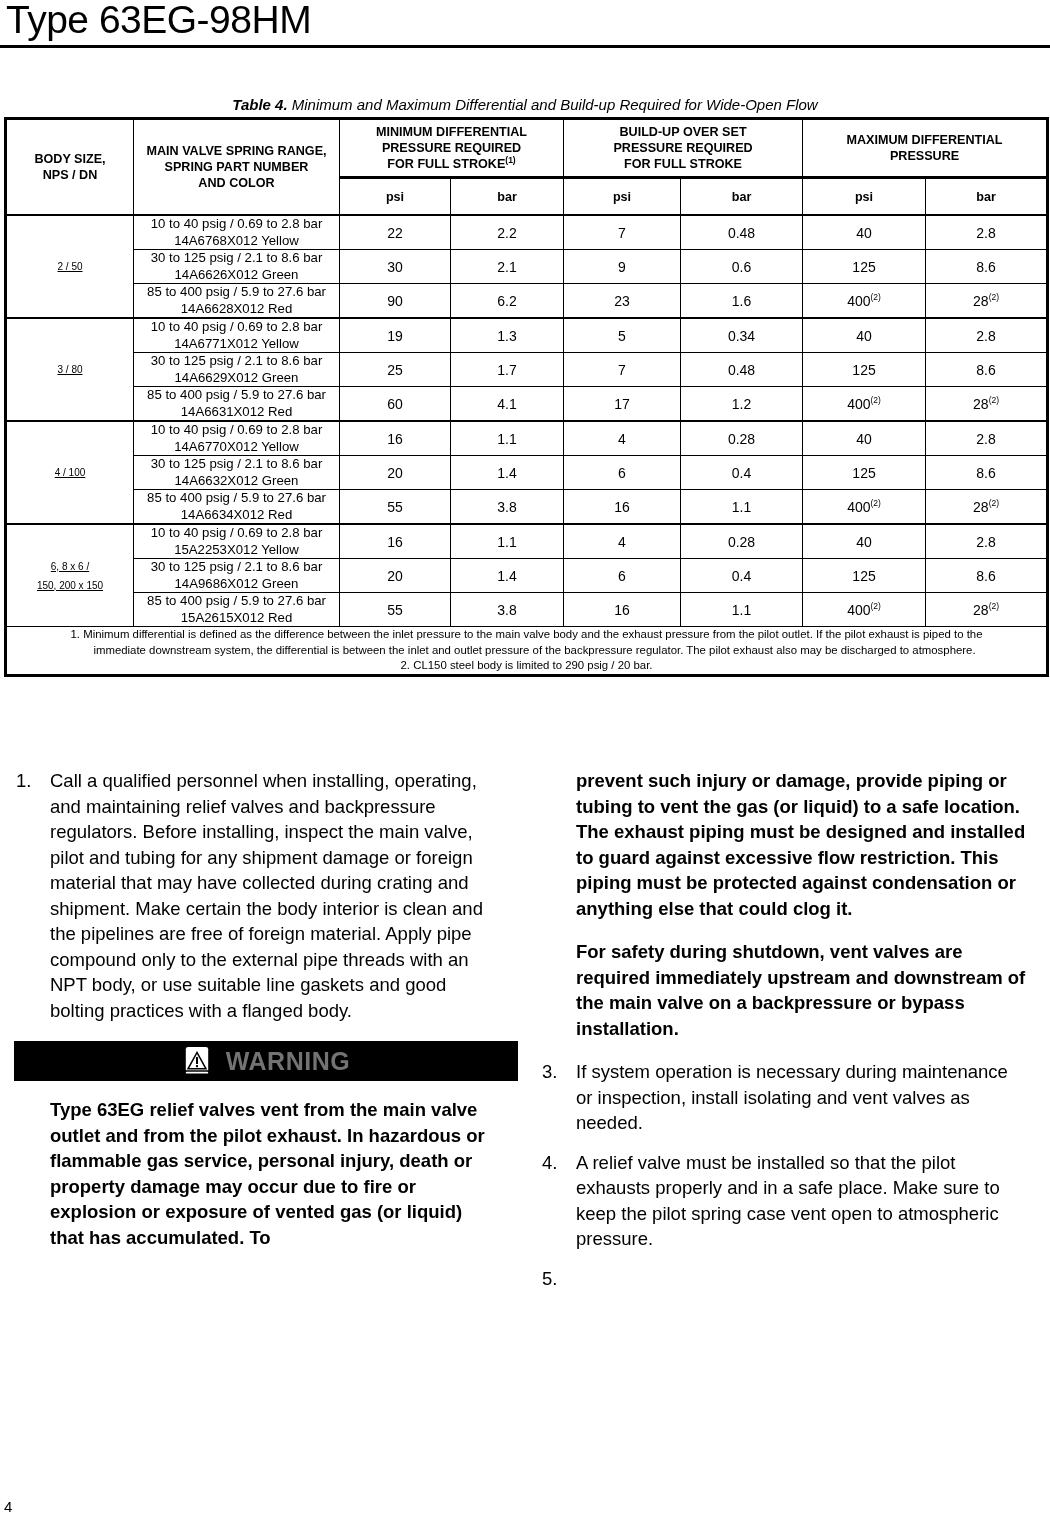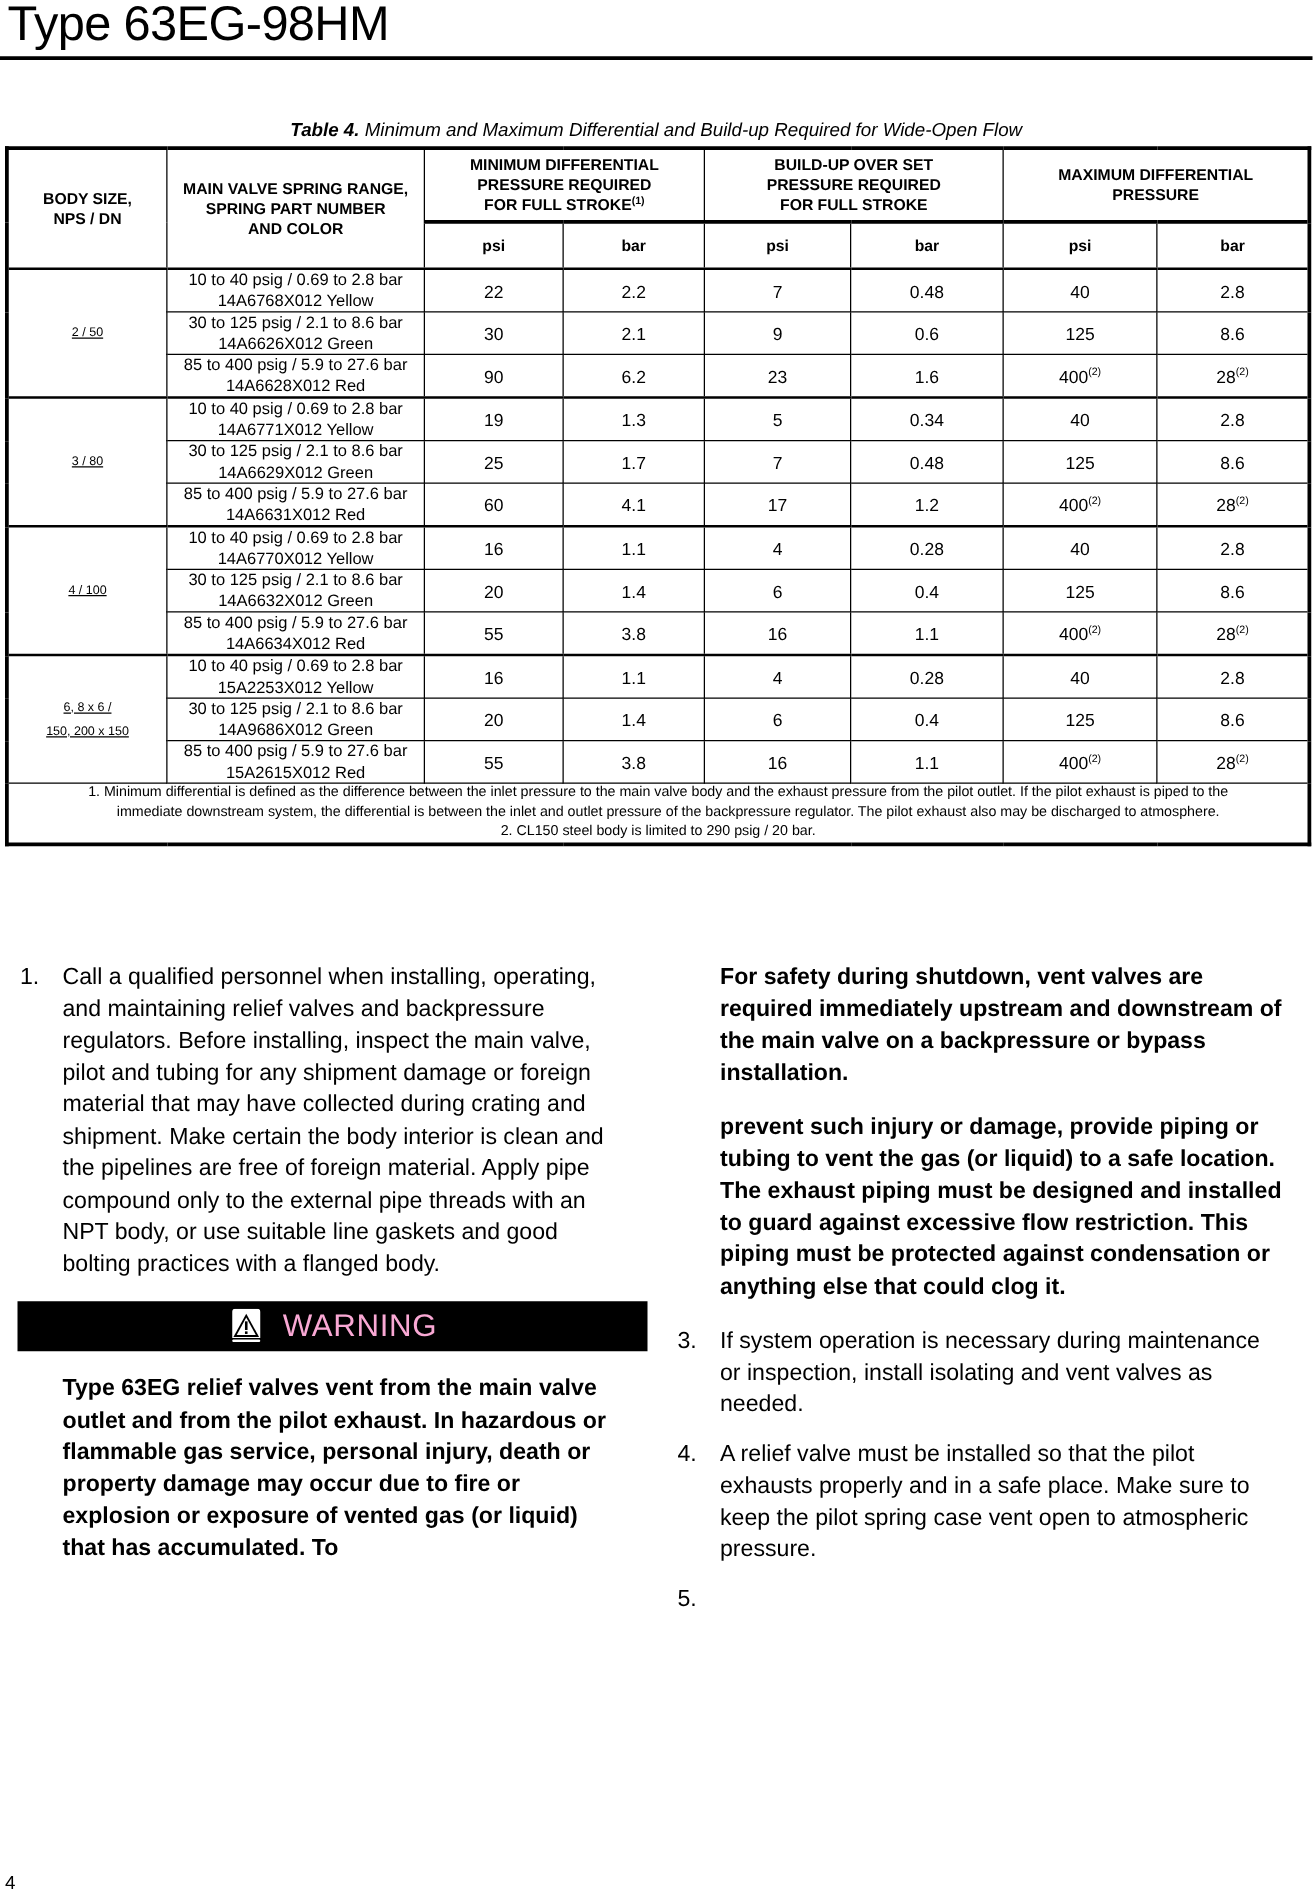--- a/index.html
+++ b/index.html
@@ -175,23 +175,23 @@
     align-items: center;
     justify-content: center;
     gap: 14px;
   }
   .warn-icon {
     width: 30px;
     height: 28px;
     display: block;
   }
   .warn-label {
-    color: #f9a8d4;
+    color: #737373;
     font-size: 25px;
-    font-weight: normal;
+    font-weight: bold;
     letter-spacing: 0.5px;
   }
   .warn-body {
     margin-top: 16px;
     padding-left: 36px;
     padding-right: 4px;
   }
   .warn-body p {
     margin: 0 0 16px 0;
     font-weight: bold;
@@ -423,22 +423,22 @@
         </svg>
         <span class="warn-label">WARNING</span>
       </div>
 
       <div class="warn-body">
         <p>Type 63EG relief valves vent from the main valve outlet and from the pilot exhaust. In hazardous or flammable gas service, personal injury, death or property damage may occur due to fire or explosion or exposure of vented gas (or liquid) that has accumulated. To</p>
       </div>
     </div>
 
     <div class="col col-right">
+      <p class="bold-para">prevent such injury or damage, provide piping or tubing to vent the gas (or liquid) to a safe location. The exhaust piping must be designed and installed to guard against excessive flow restriction. This piping must be protected against condensation or anything else that could clog it.</p>
       <p class="bold-para">For safety during shutdown, vent valves are required immediately upstream and downstream of the main valve on a backpressure or bypass installation.</p>
-      <p class="bold-para">prevent such injury or damage, provide piping or tubing to vent the gas (or liquid) to a safe location. The exhaust piping must be designed and installed to guard against excessive flow restriction. This piping must be protected against condensation or anything else that could clog it.</p>
 
       <ol class="numlist">
         <li>
           <span class="marker">3.</span>
           <span>If system operation is necessary during maintenance or inspection, install isolating and vent valves as needed.</span>
         </li>
         <li>
           <span class="marker">4.</span>
           <span>A relief valve must be installed so that the pilot exhausts properly and in a safe place. Make sure to keep the pilot spring case vent open to atmospheric pressure.</span>
         </li>

